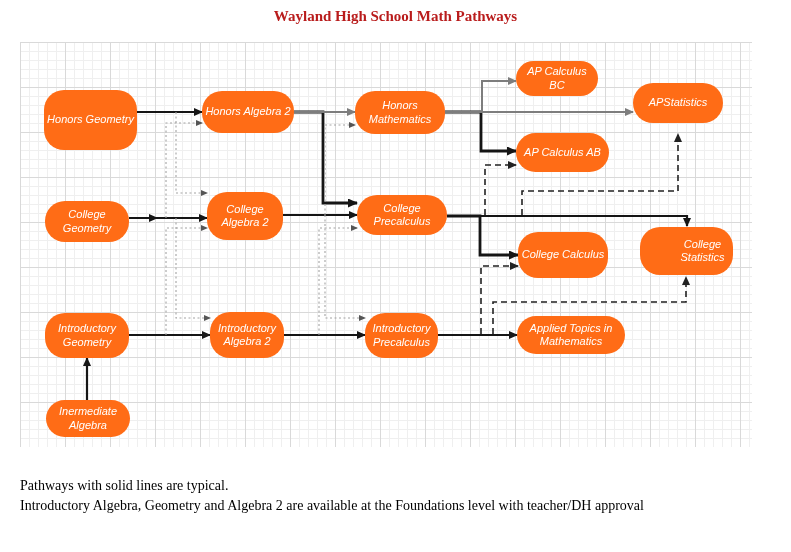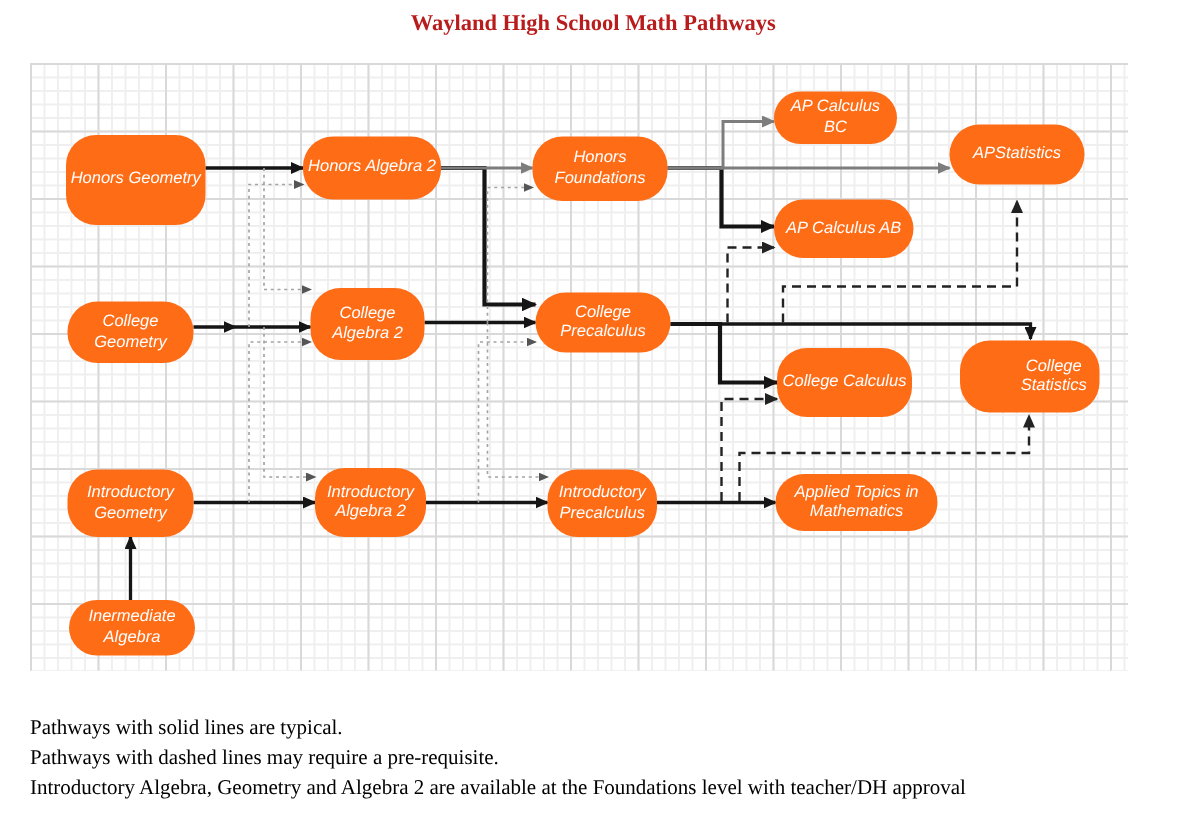--- a/index.html
+++ b/index.html
@@ -87,21 +87,21 @@
         <path d="M305,173 L305,276 L345,276" class="edge dotted" marker-end="url(#ah-dotted)"></path>
       </svg>
     <div>
         <div class="node" style="left: 24px; top: 48px; width: 93px; height: 60px;">
           <span>Honors Geometry</span>
         </div>
         <div class="node" style="left: 182px; top: 49px; width: 92px; height: 42px;">
           <span>Honors Algebra 2</span>
         </div>
         <div class="node" style="left: 335px; top: 49px; width: 90px; height: 43px;">
-          <span>Honors Foundations</span>
+          <span>Honors Mathematics</span>
         </div>
         <div class="node" style="left: 496px; top: 19px; width: 82px; height: 35px;">
           <span>AP Calculus BC</span>
         </div>
         <div class="node" style="left: 496px; top: 91px; width: 93px; height: 39px;">
           <span>AP Calculus AB</span>
         </div>
         <div class="node" style="left: 613px; top: 41px; width: 90px; height: 40px;">
           <span>APStatistics</span>
         </div>
@@ -133,16 +133,15 @@
           <span>Applied Topics in Mathematics</span>
         </div>
         <div class="node" style="left: 26px; top: 358px; width: 84px; height: 37px;">
           <span>Inermediate Algebra</span>
         </div>
       </div>
   </div>
 
   <div class="legend">
     <div>Pathways with solid lines are typical.</div>
-    <div>Pathways with dashed lines may require a pre-requisite.</div>
     <div>Introductory Algebra, Geometry and Algebra 2 are available at the Foundations level with teacher/DH approval</div>
   </div>
 </div>
 
 </body></html>

